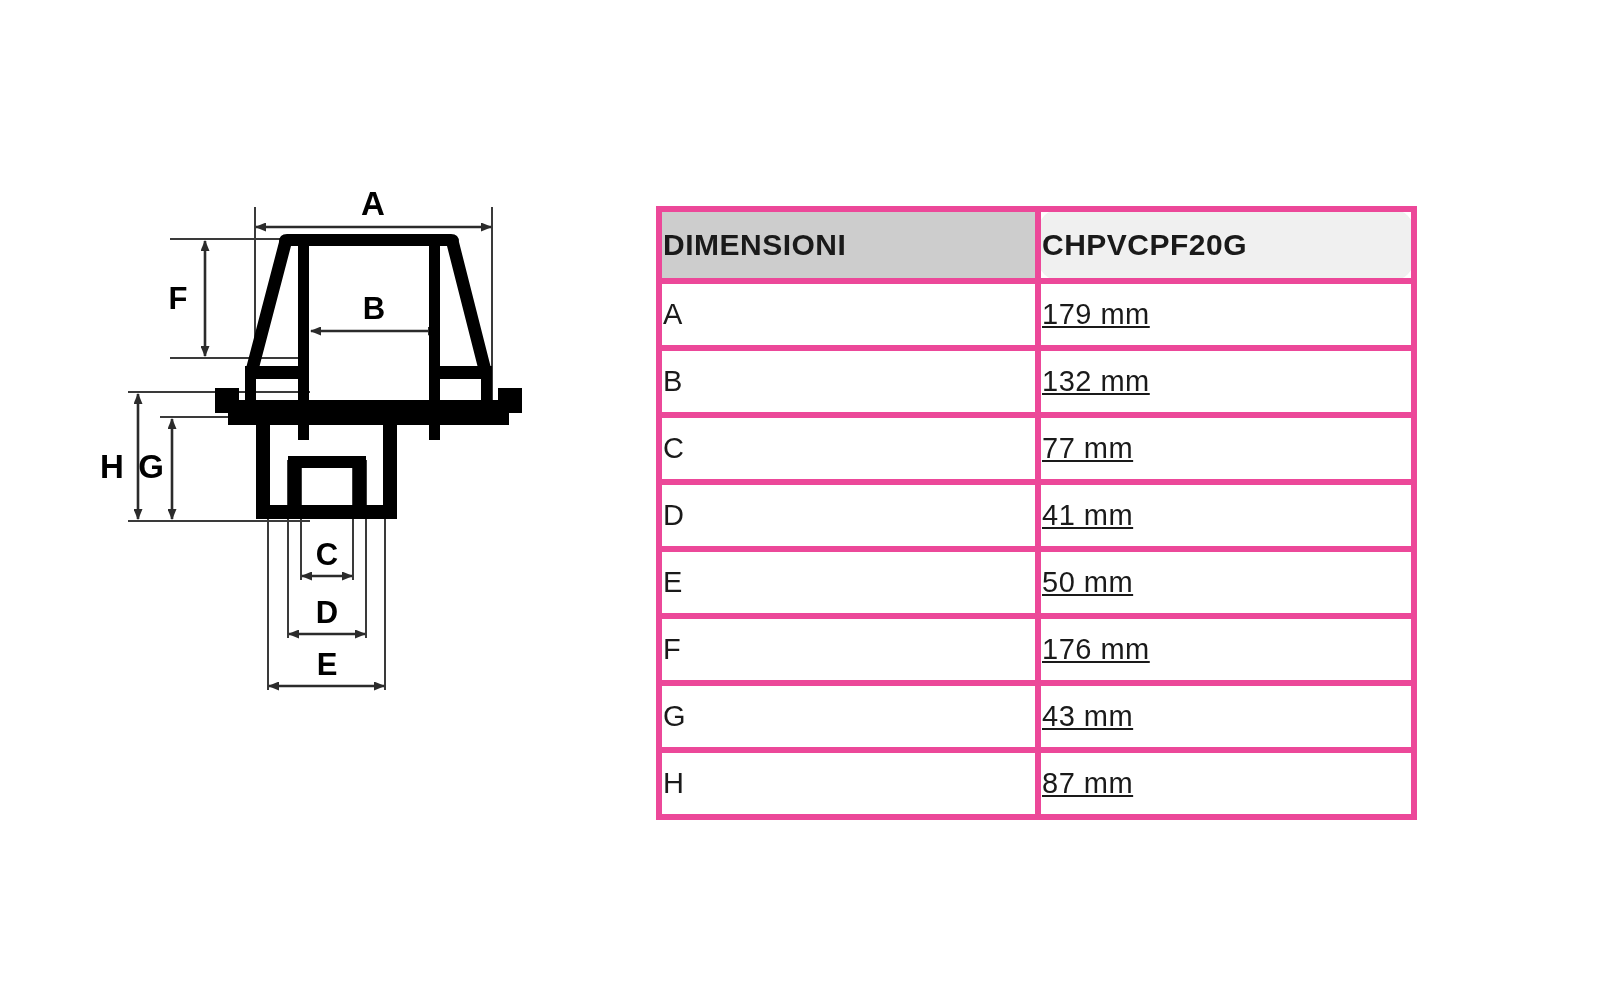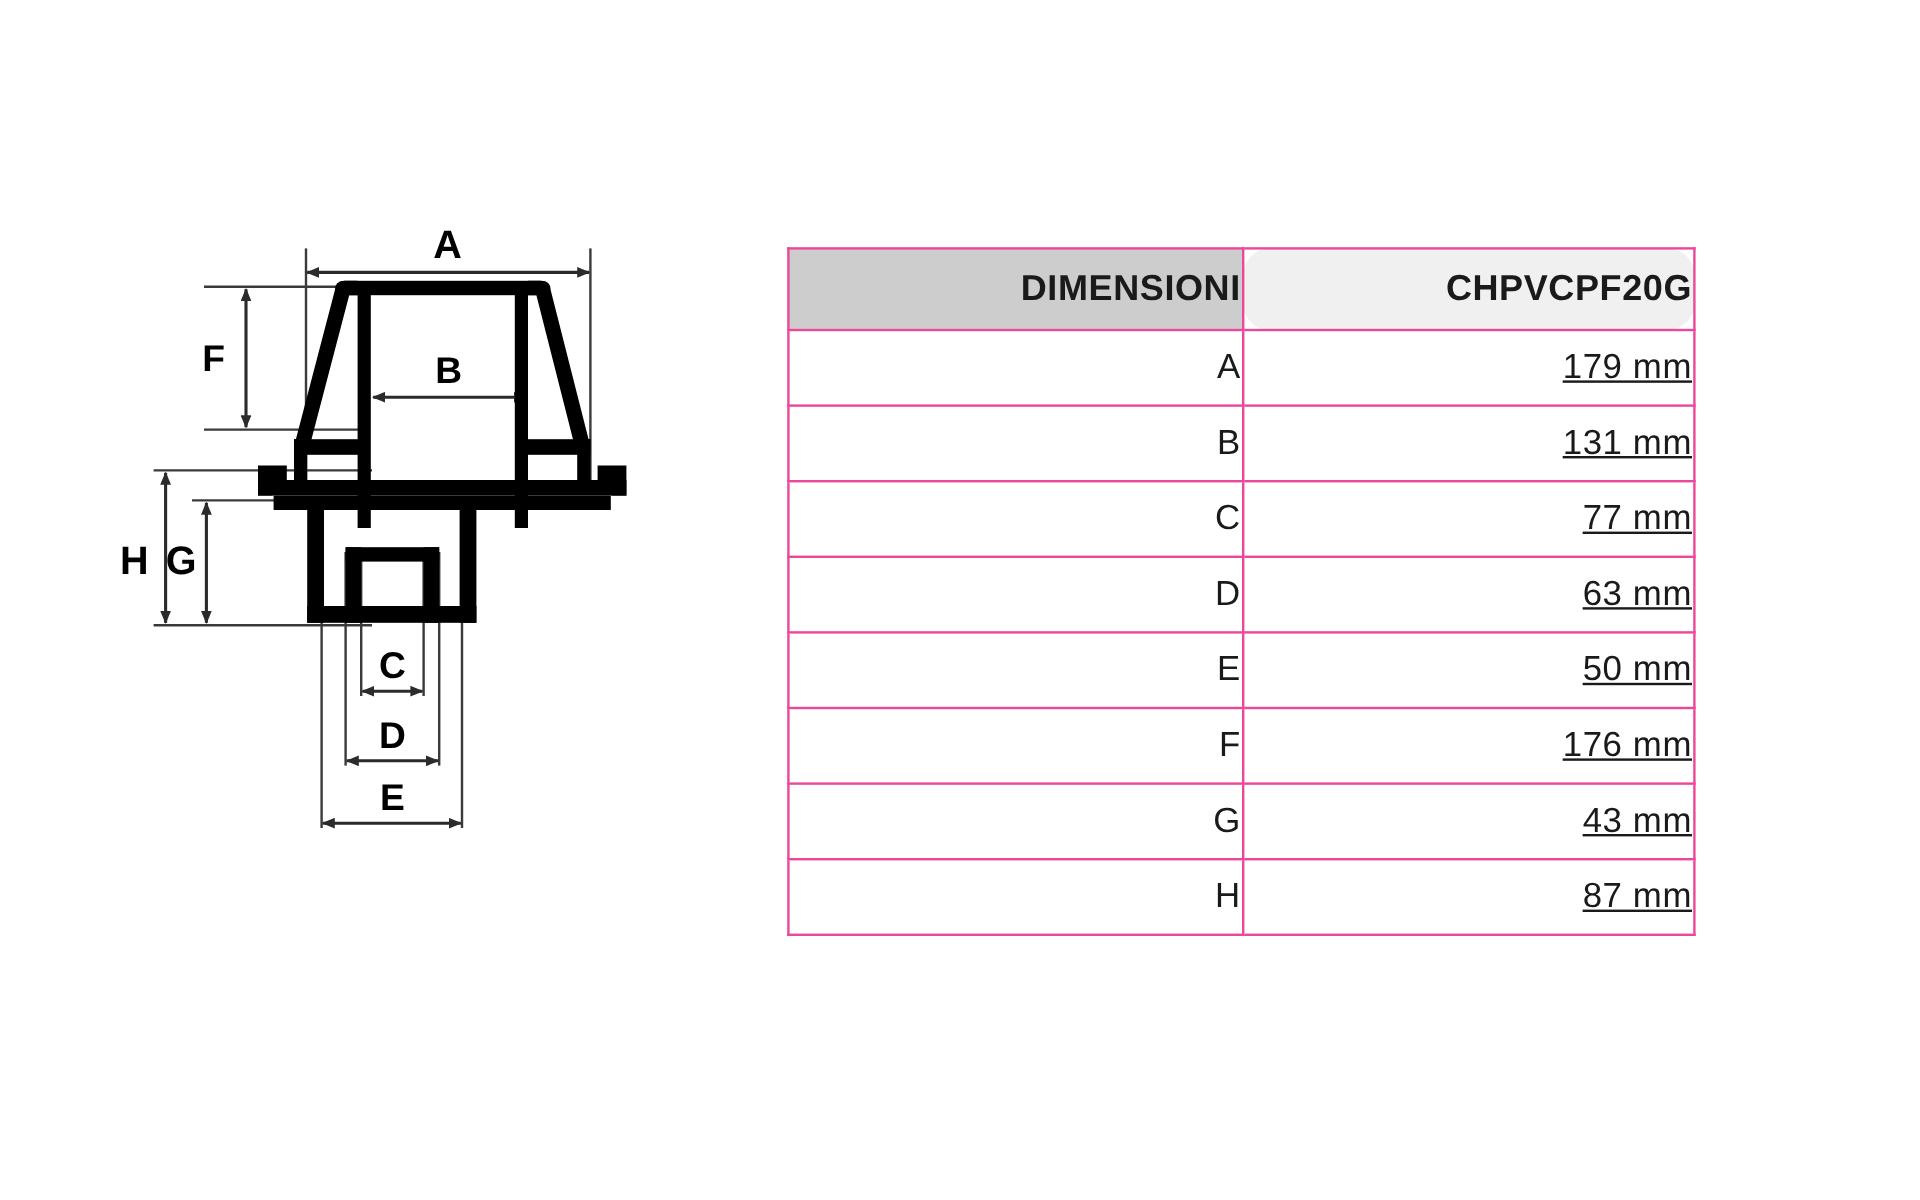--- a/index.html
+++ b/index.html
@@ -39,22 +39,22 @@
     top: 206px;
     width: 755px;
   }
   table.dim-table {
     border-collapse: collapse;
     width: 755px;
     table-layout: fixed;
   }
   table.dim-table th,
   table.dim-table td {
-    border: 2px solid #ec4899;
-    text-align: right;
+    border: 6px solid #ec4899;
+    text-align: left;
     vertical-align: middle;
     color: #1a1a1a;
   }
   table.dim-table col.c-label { width: 379px; }
   table.dim-table col.c-value { width: 376px; }
 
   table.dim-table th {
     height: 64px;
     font-size: 30px;
     font-weight: bold;
@@ -185,29 +185,29 @@
           <th class="header-value-cell">CHPVCPF20G</th>
         </tr>
       </thead>
       <tbody id="dim-rows">
           <tr>
             <td class="row-label">A</td>
             <td class="row-value">179 mm</td>
           </tr>
           <tr>
             <td class="row-label">B</td>
-            <td class="row-value">131 mm</td>
+            <td class="row-value">132 mm</td>
           </tr>
           <tr>
             <td class="row-label">C</td>
             <td class="row-value">77 mm</td>
           </tr>
           <tr>
             <td class="row-label">D</td>
-            <td class="row-value">63 mm</td>
+            <td class="row-value">41 mm</td>
           </tr>
           <tr>
             <td class="row-label">E</td>
             <td class="row-value">50 mm</td>
           </tr>
           <tr>
             <td class="row-label">F</td>
             <td class="row-value">176 mm</td>
           </tr>
           <tr>

